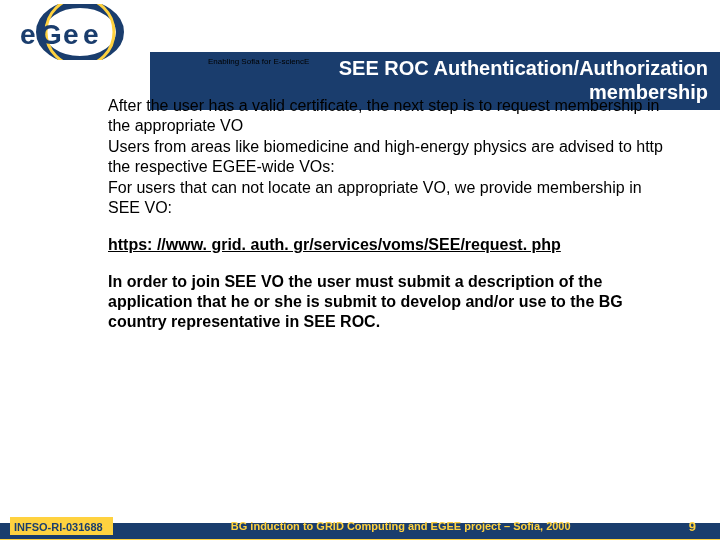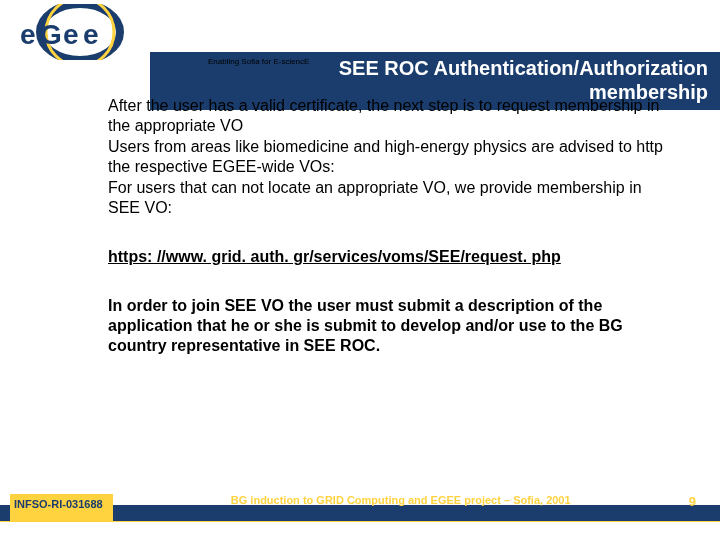--- a/index.html
+++ b/index.html
@@ -46,30 +46,31 @@
     .content {
       position: absolute;
       left: 108px;
       right: 56px;
       top: 96px;
       font-size: 16px;
       line-height: 1.25;
       color: #000;
     }
     .content p { margin-bottom: 1px; }
-    .gap { margin-top: 29px; }
+    .gap { margin-top: 17px; }
     .link-underline { text-decoration: underline; color: #000; }
     .bold { font-weight: bold; }
     .footer {
       position: absolute;
-      bottom: 18px;
+      bottom: 0;
       left: 0;
       right: 0;
       height: 28px;
       display: flex;
+      align-items: center;
       padding: 0 10px;
       background: linear-gradient(to bottom, #fff 0%, #fff 38%, #ffd23f 38%, #ffd23f 100%);
     }
     .footer-band {
       position: absolute;
       top: 11px;
       left: 0;
       right: 0;
       height: 16px;
       background: #1a3d6d;
@@ -128,15 +129,15 @@
   <p>For users that can not locate an appropriate VO, we provide membership in SEE VO:</p>
   <p class="gap bold">
     <span class="link-underline">https: //www. grid. auth. gr/services/voms/SEE/request. php</span>
   </p>
   <p class="gap bold">In order to join SEE VO the user must submit a description of the application that he or she is submit to develop and/or use to the BG country representative in SEE ROC.</p>
 </div>
 
 <div class="footer">
   <div class="footer-band"></div>
   <div class="footer-left">INFSO-RI-031688</div>
-  <div class="footer-center">BG induction to GRID Computing and EGEE project – Sofia, 2001</div>
+  <div class="footer-center">BG induction to GRID Computing and EGEE project – Sofia, 2000</div>
   <div class="footer-right">9</div>
 </div>
 
 </body></html>

